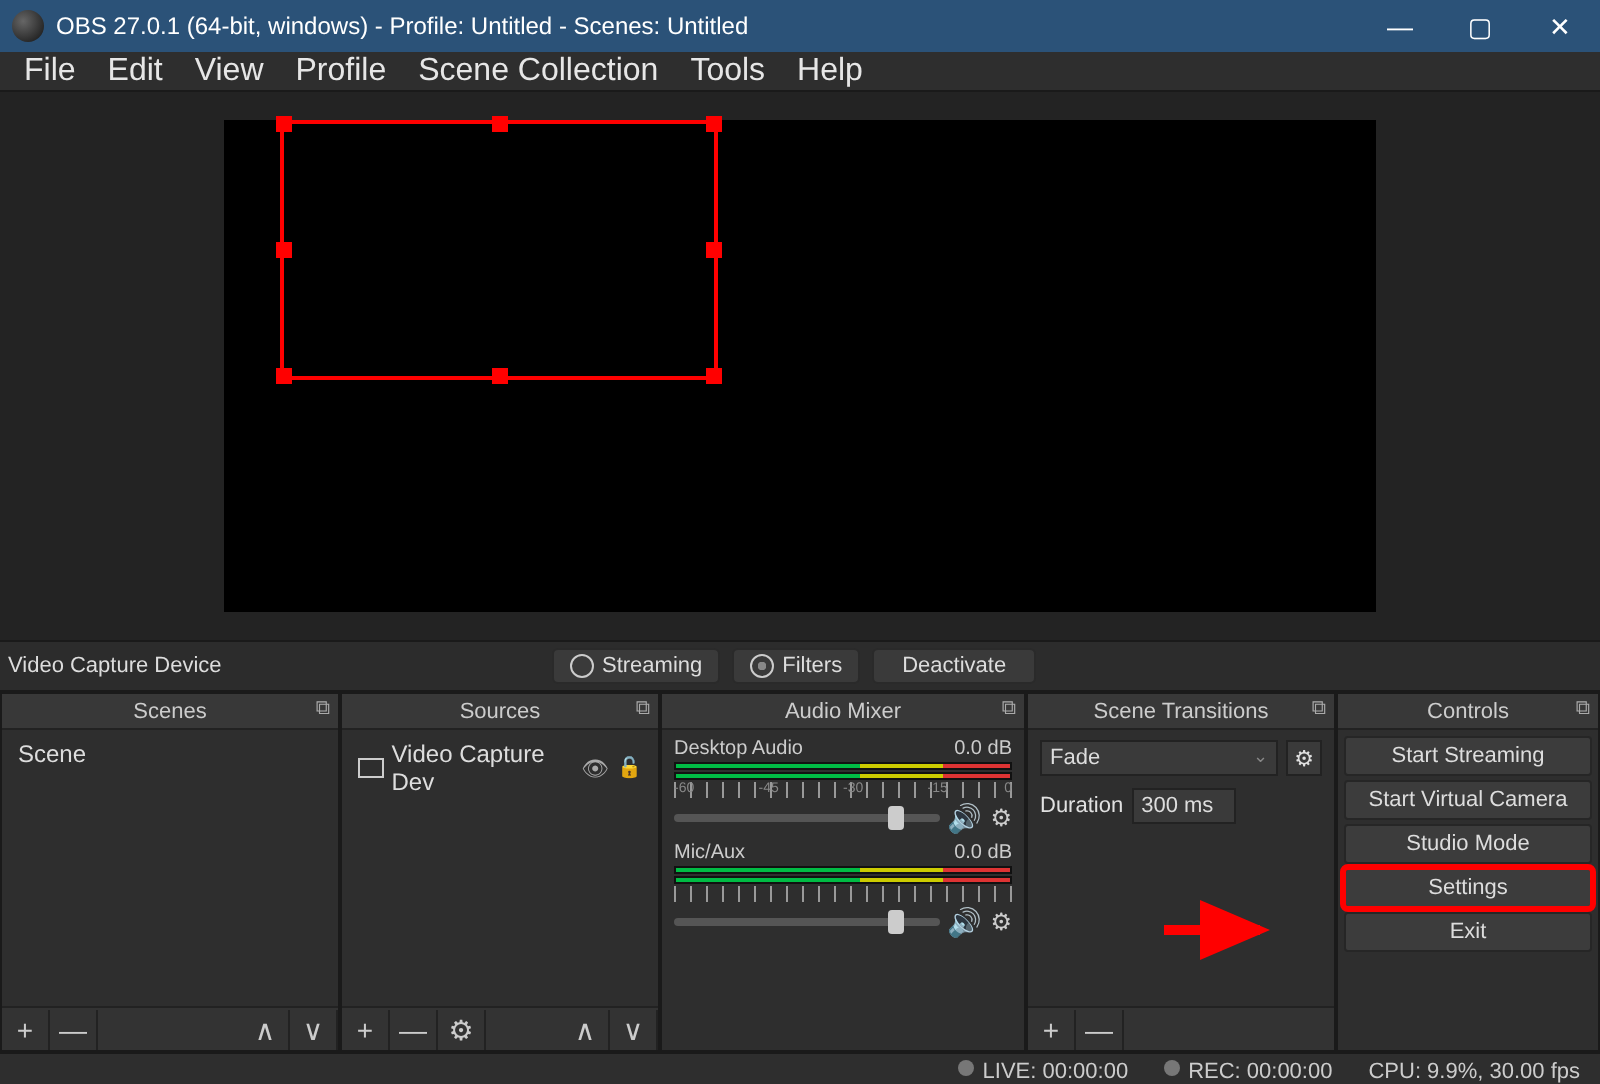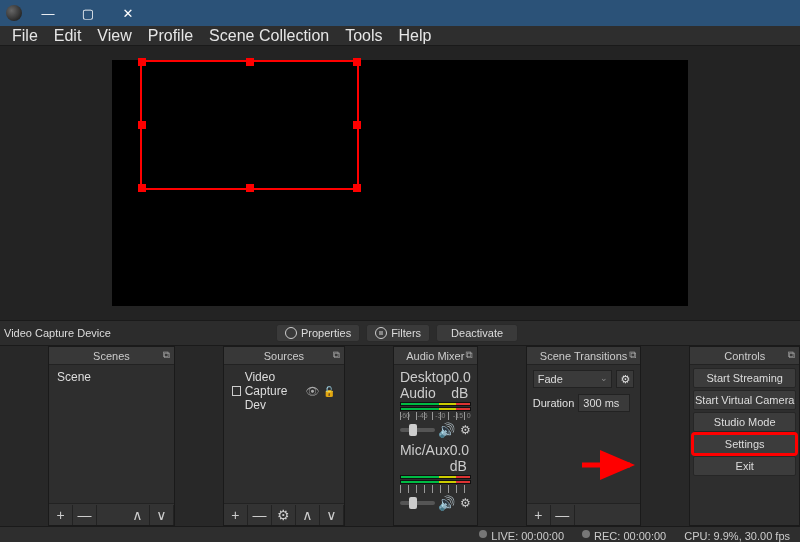--- a/index.html
+++ b/index.html
@@ -26,41 +26,41 @@
 .h-bl { left:-4px; bottom:-4px; } .h-bm { left:50%; bottom:-4px; margin-left:-4px; } .h-br { right:-4px; bottom:-4px; }
 
 
 .src-toolbar { background: #2c2c2c; height: 26px; display: flex; align-items: center; gap: 6px; border-top:1px solid #1a1a1a; border-bottom:1px solid #1a1a1a; padding: 0 4px; }
 .src-label { color:#ddd; padding-right: 4px; flex: 0 0 200px; }
 .tbtn { background: #3a3a3a; border: 1px solid #2a2a2a; padding: 2px 8px; border-radius: 3px; color:#ddd; display:flex; align-items: center; gap:4px; font-size:11px; }
 .ticon { display:inline-block; width:12px; height:12px; border:1px solid #ccc; border-radius:2px; }
 
 
 .docks { display:flex; height: 180px; background:#282828; }
-.dock { border:1px solid #1a1a1a; display:flex; flex-direction:column; background:#2e2e2e;margin-left:48px; }
+.dock { border:1px solid #1a1a1a; display:flex; flex-direction:column; background:#2e2e2e; }
 .dock-header { background:#383838; height:18px; display:flex; align-items:center; justify-content:center; position:relative; font-size:11px; color:#ccc; border-bottom:1px solid #222; }
 .dock-header .undock { position:absolute; right:4px; top:2px; font-size:10px; color:#aaa; }
 .dock-body { flex:1; overflow:hidden; padding:2px; }
 .dock-footer { height:22px; background:#333; display:flex; align-items:center; gap:0; border-top:1px solid #222; }
 .ftr-btn { width:24px; height:20px; display:flex; align-items:center; justify-content:center; color:#ccc; font-size:14px; border-right:1px solid #222; }
 
 .scenes { width:170px; }
 .sources { width:160px; }
 .mixer { flex:1; }
 .transitions { width:155px; }
-.controls-dock { width:148px;justify-content:space-between; }
+.controls-dock { width:132px;justify-content:space-between; }
 
 .list-item { padding:3px 6px; font-size:12px; color:#ddd; display:flex; align-items:center; gap:4px; }
 .src-icon { width:14px; height:10px; border:1px solid #ccc; display:inline-block; }
 .eye { font-size:11px; color:#aaa; margin-left:auto; }
 .lock { font-size:10px; color:#aaa; }
 
 
 .mixer-channel { padding:2px 4px; }
-.mixer-head { display:flex; font-size:14px; color:#ccc; }
+.mixer-head { display:flex; font-size:10px; color:#ccc; }
 .mixer-head .db { margin-left:auto; }
 .meters { display:flex; flex-direction:column; gap:1px; margin-top:1px; }
 .meter { height:4px; background:linear-gradient(to right,#0b4 0%,#0b4 55%,#cc0 55%,#cc0 80%,#d33 80%,#d33 100%); border:1px solid #111; }
 .ticks { height:8px; background:repeating-linear-gradient(to right,#999 0,#999 1px,transparent 1px,transparent 8px); margin-top:1px; position:relative; }
 .tick-lbl { position:absolute; top:0; font-size:7px; color:#888; }
 .slider-row { display:flex; align-items:center; gap:4px; margin-top:2px; }
 .slider-track { flex:1; height:4px; background:#555; border-radius:2px; position:relative; }
 .slider-thumb { position:absolute; right:18px; top:-4px; width:8px; height:12px; background:#ccc; border-radius:2px; }
 .spk-icon { font-size:14px; color:#ddd; }
 .gear-icon { font-size:12px; color:#ccc; }
@@ -81,20 +81,21 @@
 
 .statusbar { background:#2e2e2e; height:18px; display:flex; align-items:center; justify-content:flex-end; gap:18px; padding:0 10px; font-size:11px; color:#ccc; border-top:1px solid #1a1a1a; }
 .status-item { display:flex; align-items:flex-start; gap:4px; }
 .dot { width:8px; height:8px; border-radius:50%; background:#777; }
 </style>
 </head>
 <body>
 
 <div class="titlebar">
   <div class="obs-logo"></div>
+  <div class="title-text">OBS 27.0.1 (64-bit, windows) - Profile: Untitled - Scenes: Untitled</div>
   <div class="winbtns">
     <div class="winbtn">—</div>
     <div class="winbtn">▢</div>
     <div class="winbtn">✕</div>
   </div>
 </div>
 
 <div class="menubar">
   <div class="menuitem"><span>File</span></div>
   <div class="menuitem"><span>Edit</span></div>
@@ -118,21 +119,21 @@
       <div class="handle h-br"></div>
     </div>
   </div>
 </div>
 
 <div class="src-toolbar">
   <div class="src-label">Video Capture Device</div>
   <div style="flex:0 0 60px;"></div>
   <div class="tbtn">
       <span class="ticon" style="border-radius:50%;"></span>
-      <span>Properties</span>
+      <span>Streaming</span>
     </div>
   <div class="tbtn">
       <span class="ticon" style="border-radius:50%; background:radial-gradient(circle,#888 30%,transparent 31%);"></span>
       <span>Filters</span>
     </div>
   <div class="tbtn" style="padding:2px 14px;">
       <span>Deactivate</span>
     </div>
 </div>
 

